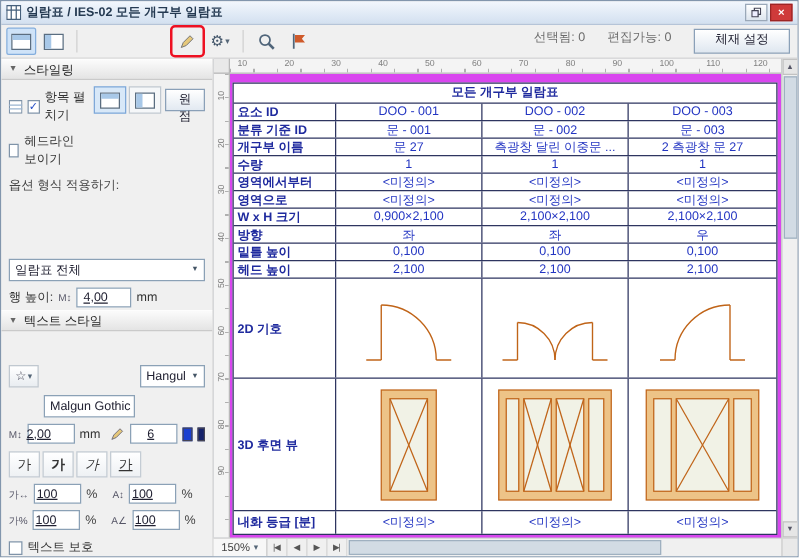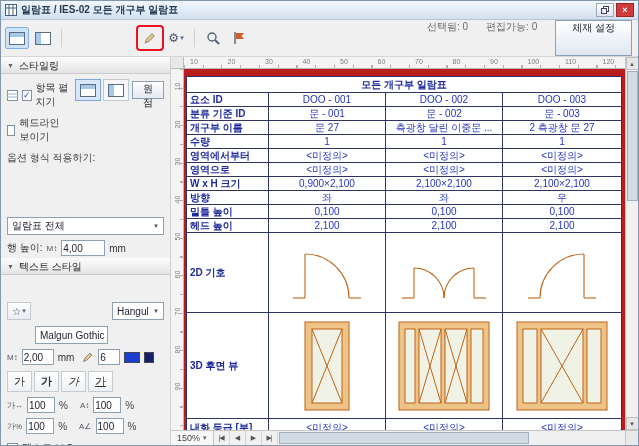--- a/index.html
+++ b/index.html
@@ -12,21 +12,21 @@
 .winbtn{width:18px;height:14px;border:1px solid #9aa8b8;background:linear-gradient(#fff,#dde5ee);font-size:9px;line-height:1;display:flex;align-items:center;justify-content:center;color:#445;}
 .winbtn.close{background:#cf3a3a;border-color:#9c2424;color:#fff;font-weight:bold;}
 
 .toolbar{flex:0 0 27px;border-bottom:1px solid #d6d6d6;display:flex;align-items:center;padding:0 4px;gap:2px;background:#f0f0f0;}
 .tbtn{min-width:24px;height:22px;border:1px solid transparent;border-radius:2px;display:flex;align-items:center;justify-content:center;gap:1px;font-size:12px;color:#44576b;background:transparent;}
 .tbtn.pressed{background:#cfe3f8;border-color:#84aedd;}
 .caret{font-size:7px;color:#567;}
 .sep{width:1px;height:18px;background:#cfcfcf;margin:0 4px;}
 .annot{outline:2px solid #ee1122;}
 .tb-right{margin-left:auto;display:flex;align-items:flex-start;gap:18px;font-size:10px;color:#6b6b6b;padding-right:2px;}
-.scheme-btn{height:36px;padding:0 16px;border:1px solid #8aa0b8;background:linear-gradient(#ffffff,#dfe7f0);font-size:10px;color:#223;}
+.scheme-btn{height:20px;padding:0 16px;border:1px solid #8aa0b8;background:linear-gradient(#ffffff,#dfe7f0);font-size:10px;color:#223;}
 
 .content{flex:1;display:flex;min-height:0;}
 .sidepanel{flex:0 0 170px;background:#f0f0f0;border-right:1px solid #cfcfcf;font-size:10px;color:#333;overflow:hidden;}
 .sec-header{height:17px;background:linear-gradient(#fbfbfb,#e4e4e4);border-bottom:1px solid #cacaca;border-top:1px solid #fdfdfd;display:flex;align-items:center;gap:5px;padding:0 6px;color:#222;}
 .sec-header .dimlab{color:#9a9a9a;}
 .arr{font-size:7px;color:#666;}
 .prow{display:flex;align-items:center;gap:4px;padding:3px 6px 2px;}
 .plabel{padding:5px 6px 1px;color:#444;}
 .split{justify-content:space-between;align-items:flex-start;padding-top:5px;}
 .ck-col{display:flex;flex-direction:column;gap:7px;padding-top:2px;}
@@ -37,42 +37,42 @@
 .toggle-btn{width:26px;height:22px;border:1px solid #c0c8d0;background:#f5f7f9;display:flex;align-items:center;justify-content:center;}
 .toggle-btn.selected{border-color:#7fa8d8;background:#d8e8f8;}
 .mini-table{width:16px;height:13px;border:1px solid #5a6d80;background:#fff;position:relative;}
 .mini-table.top::before{content:"";position:absolute;left:0;top:0;width:100%;height:4px;background:#a8c8e8;}
 .mini-table.left::before{content:"";position:absolute;left:0;top:0;width:5px;height:100%;background:#a8c8e8;}
 .btn{height:18px;border:1px solid #8aa0b8;background:linear-gradient(#fff,#e2e9f1);font-size:10px;padding:0 10px;color:#223;}
 .dropdown{height:18px;border:1px solid #8ba1b6;background:#fff;display:flex;align-items:center;gap:3px;padding:0 4px;font-size:10px;color:#223;white-space:nowrap;overflow:hidden;}
 .dropdown .dd{margin-left:auto;font-size:6px;color:#456;}
 .flex1{flex:1;min-width:0;margin-top:48px;}
 .w52{width:52px;flex:0 0 52px;}
-.input{height:16px;border:1px solid #8ba1b6;background:#fff;display:flex;align-items:center;justify-content:flex-start;padding:0 1px;font-size:10px;color:#223;}
+.input{height:16px;border:1px solid #8ba1b6;background:#fff;display:flex;align-items:center;justify-content:flex-end;padding:0 18px;font-size:10px;color:#223;text-decoration:underline;}
 .w44{width:44px;}.w38{width:32px;}.w22{width:22px;}.w28{width:28px;}
 .mini-icon{font-size:8px;color:#556;white-space:nowrap;}
 .icon-btn{height:18px;min-width:24px;border:1px solid #c0c8d0;background:linear-gradient(#fff,#e9edf1);font-size:10px;color:#445;display:flex;align-items:center;justify-content:center;gap:1px;}
 .swatch{width:16px;height:11px;border:1px solid #445;display:inline-block;}
 .swatch.blue{background:#1a3fd0;}
 .swatch.dark{background:#15226b;width:10px;}
 .fmt{gap:2px;padding-top:4px;}
 .fbtn{width:25px;height:21px;border:1px solid #c4ccd4;background:linear-gradient(#fff,#eef1f4);font-size:11px;color:#333;display:flex;align-items:center;justify-content:center;}
 .fbtn.bold{font-weight:bold;}
 .fbtn.italic{font-style:italic;}
 .fbtn.under{text-decoration:underline;}
 .pct{color:#444;}
 
 .main-col{flex:1;display:flex;flex-direction:column;min-width:0;}
 .main-area{flex:1;position:relative;background:#aab0b6;min-height:0;}
 .corner{position:absolute;left:0;top:0;width:13px;height:12px;background:#e9e9e9;border-right:1px solid #b9b9b9;border-bottom:1px solid #b9b9b9;z-index:3;}
 .hruler{position:absolute;left:13px;top:0;right:13px;height:12px;background:#f4f4f4;border-bottom:1px solid #b9b9b9;z-index:2;background-image:repeating-linear-gradient(90deg,#b0b0b0 0 1px,transparent 1px 18.75px);background-size:100% 3px;background-position:0 100%;background-repeat:no-repeat;}
 .hruler span{position:absolute;top:1px;font-size:7px;color:#808080;}
 .vruler{position:absolute;left:0;top:12px;width:13px;bottom:0;background:#f4f4f4;border-right:1px solid #b9b9b9;z-index:2;background-image:repeating-linear-gradient(180deg,#b0b0b0 0 1px,transparent 1px 18.75px);background-size:3px 100%;background-position:100% 0;background-repeat:no-repeat;}
 .vruler span{position:absolute;left:-1px;width:15px;font-size:7px;color:#808080;transform:rotate(-90deg);text-align:center;}
-.page{position:absolute;left:13px;top:12px;right:13px;bottom:0;background:#b91c1c;overflow:hidden;}
+.page{position:absolute;left:13px;top:12px;right:13px;bottom:0;background:#d946ef;overflow:hidden;}
 .vscroll{position:absolute;right:0;top:0;bottom:0;width:13px;background:#f0f0f0;border-left:1px solid #c6c6c6;display:flex;flex-direction:column;align-items:center;z-index:4;}
 .sb{width:13px;height:13px;background:#e6e6e6;border:1px solid #c2c2c2;font-size:6px;color:#556;display:flex;align-items:center;justify-content:center;flex:0 0 13px;}
 .sb.bottom{margin-top:auto;}
 .vthumb{width:11px;height:130px;background:#d2dbe4;border:1px solid #9fb0c0;margin-top:1px;}
 
 .statusbar{flex:0 0 15px;background:#f0f0f0;border-top:1px solid #c6c6c6;display:flex;align-items:stretch;font-size:9px;color:#444;}
 .zoom-box{display:flex;align-items:center;padding:0 6px;border-right:1px solid #c6c6c6;background:#f7f7f7;gap:3px;}
 .navbtn{width:16px;display:flex;align-items:center;justify-content:center;border-right:1px solid #d4d4d4;font-size:7px;color:#555;letter-spacing:-1px;}
 .hscroll{flex:1;position:relative;background:#f0f0f0;}
 .hthumb{position:absolute;left:1px;top:1px;bottom:1px;width:250px;background:#d2dbe4;border:1px solid #9fb0c0;}

